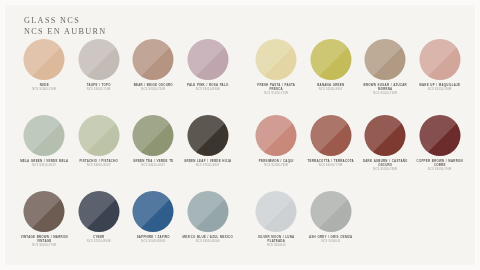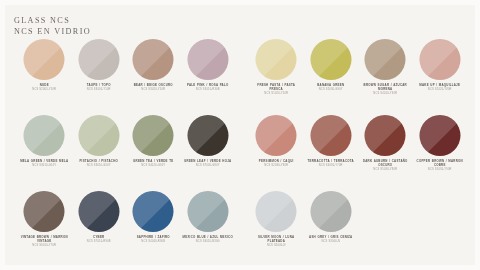--- a/index.html
+++ b/index.html
@@ -26,21 +26,21 @@
   
   #panel {
     position: absolute;
     left: 0; top: 0; right: 0; bottom: 0;
     background: #f6f4f0;
   }
 
   
   #title-block {
     position: absolute;
-    left: 9px;
+    left: 19px;
     top: 11px;
     line-height: 1.32;
     user-select: none;
   }
   .title-line {
     font-family: "Liberation Serif", serif;
     font-size: 8.2px;
     letter-spacing: 1.35px;
     color: #6f6862;
     white-space: nowrap;
@@ -129,21 +129,21 @@
   }
 </style>
 </head>
 <body>
 
 <div id="board">
   <div id="panel">
 
     <div id="title-block">
       <div class="title-line">GLASS NCS</div>
-      <div class="title-line">NCS EN VIDRIO</div>
+      <div class="title-line">NCS EN AUBURN</div>
     </div>
 
     <div id="grid">
         <div class="row">
           <div class="group group-left">
             <div class="swatch">
               <div class="disc-wrap">
                 <div class="disc" style="background: rgb(221, 185, 156);"></div>
               </div>
               <div class="caption">

